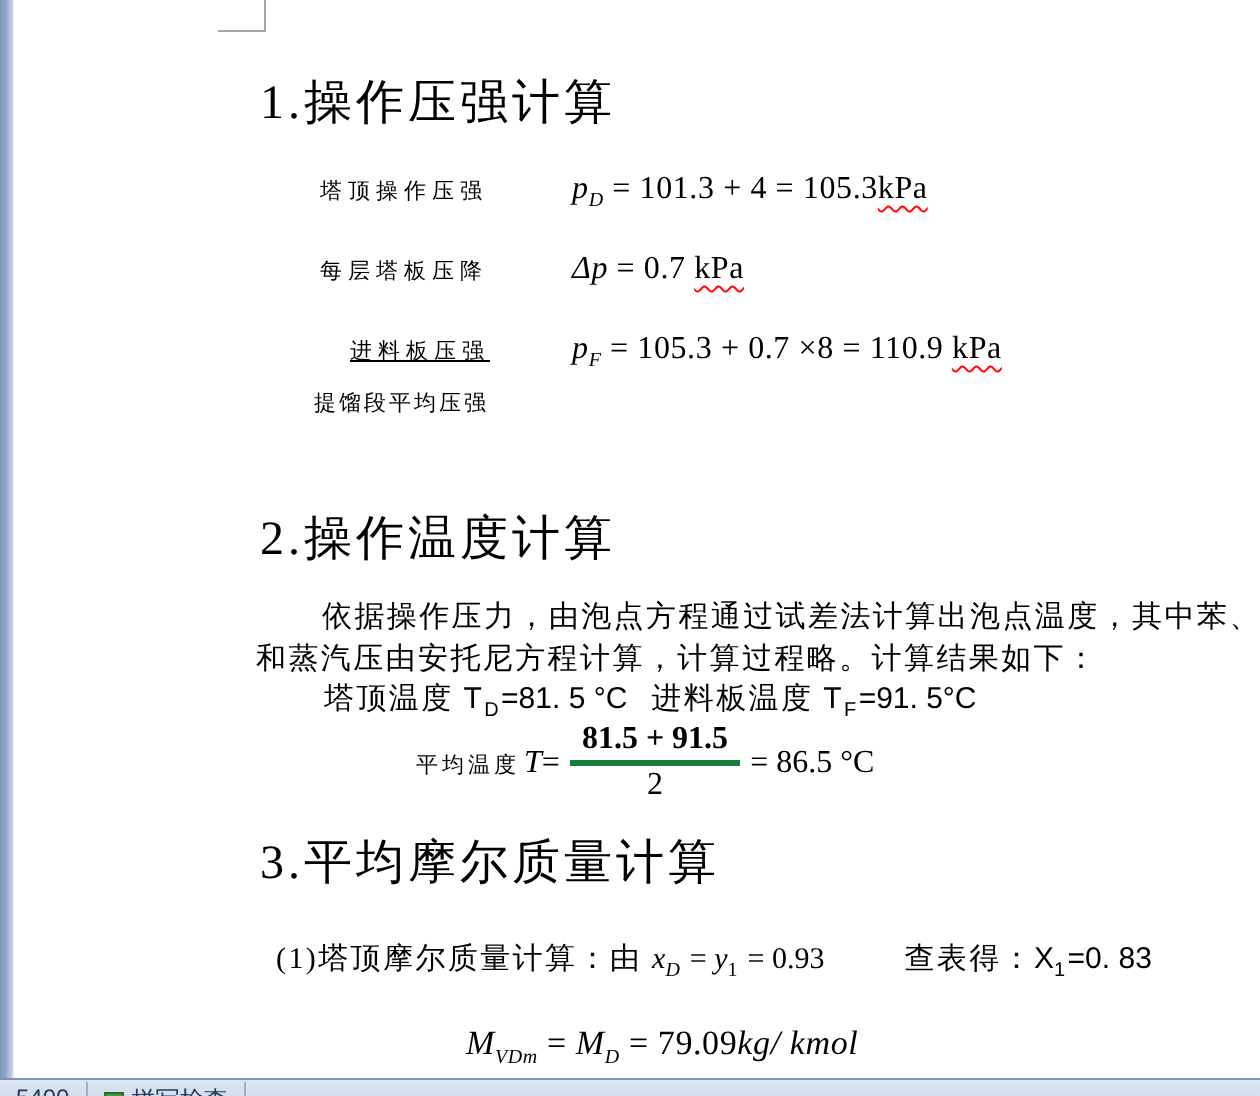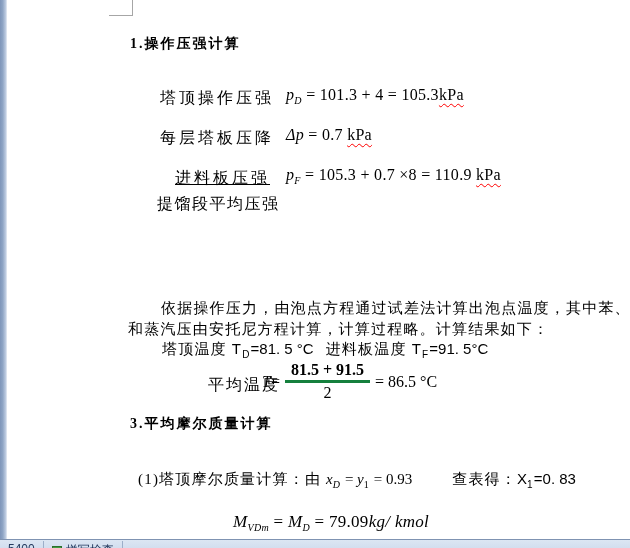--- a/index.html
+++ b/index.html
@@ -12,24 +12,24 @@
   
   .page-edge {
     position:absolute; left:0; top:0; width:7px; height:548px;
     background:linear-gradient(to right,#7e95b9 0%, #8fa5c5 40%, #c2cfe3 85%, #eef2f8 100%);
   }
 
   
   .crop-v { position:absolute; left:132px; top:0; width:1px; height:16px; background:#a6a6a6; }
   .crop-h { position:absolute; left:109px; top:15px; width:24px; height:1px; background:#a6a6a6; }
   .heading {
-    position:absolute; left:130px; font-size:14px; font-weight:bold;
+    position:absolute; left:130px; font-size:24px; font-weight:normal;
     letter-spacing:2px; white-space:nowrap;
   }
-  .zh-label { position:absolute; font-size:16px; letter-spacing:3px; white-space:nowrap; }
+  .zh-label { position:absolute; font-size:11px; letter-spacing:3px; white-space:nowrap; }
 
   .math {
     position:absolute; font-family:"Liberation Serif",serif; font-size:16px;
     white-space:nowrap; letter-spacing:0.3px;
   }
   .mvar { font-style:italic; }
   .math sub, .mline sub { font-size:10px; font-style:italic; }
   .squiggle {
     text-decoration-line:underline; text-decoration-style:wavy;
     text-decoration-color:#ff0000; text-decoration-thickness:1px;
@@ -86,20 +86,21 @@
     <span class="mvar">Δp</span><sub></sub><span> = 0.7 </span><span class="squiggle">kPa</span>
   </div>
 
   <div class="zh-label" style="left:175px; top:168px;text-decoration:underline;">进料板压强</div>
   <div class="math" style="left:286px; top:166px;">
     <span class="mvar">p</span><sub>F</sub><span> = 105.3 + 0.7 ×8 = 110.9 </span><span class="squiggle">kPa</span>
   </div>
 
   <div class="zh-label" style="left:157px; top:194px; letter-spacing:1.5px;">提馏段平均压强</div>
 
+  <div class="heading" style="top:253px;">2.操作温度计算</div>
 
   <div class="pline" style="left:161px; top:299px;">依据操作压力，由泡点方程通过试差法计算出泡点温度，其中苯、</div>
   <div class="pline" style="left:128px; top:320px;">和蒸汽压由安托尼方程计算，计算过程略。计算结果如下：</div>
 
   <div class="pline mline" style="left:162px; top:340px;">
     <span>塔顶温度 </span><span style="font-family:'Liberation Sans',sans-serif;">T</span><sub style="font-style:normal; font-family:'Liberation Sans',sans-serif;">D</sub><span style="font-family:'Liberation Sans',sans-serif; letter-spacing:0;">=81. 5 °C</span><span class="gap12"></span><span>进料板温度 </span><span style="font-family:'Liberation Sans',sans-serif;">T</span><sub style="font-style:normal; font-family:'Liberation Sans',sans-serif;">F</sub><span style="font-family:'Liberation Sans',sans-serif; letter-spacing:0;">=91. 5°C</span>
   </div>
 
   <div class="zh-label" style="left:164px; top:375px; letter-spacing:2px;margin-left:44px;">平均温度</div>
   <div class="fracwrap" style="left:262px; top:361px;">

